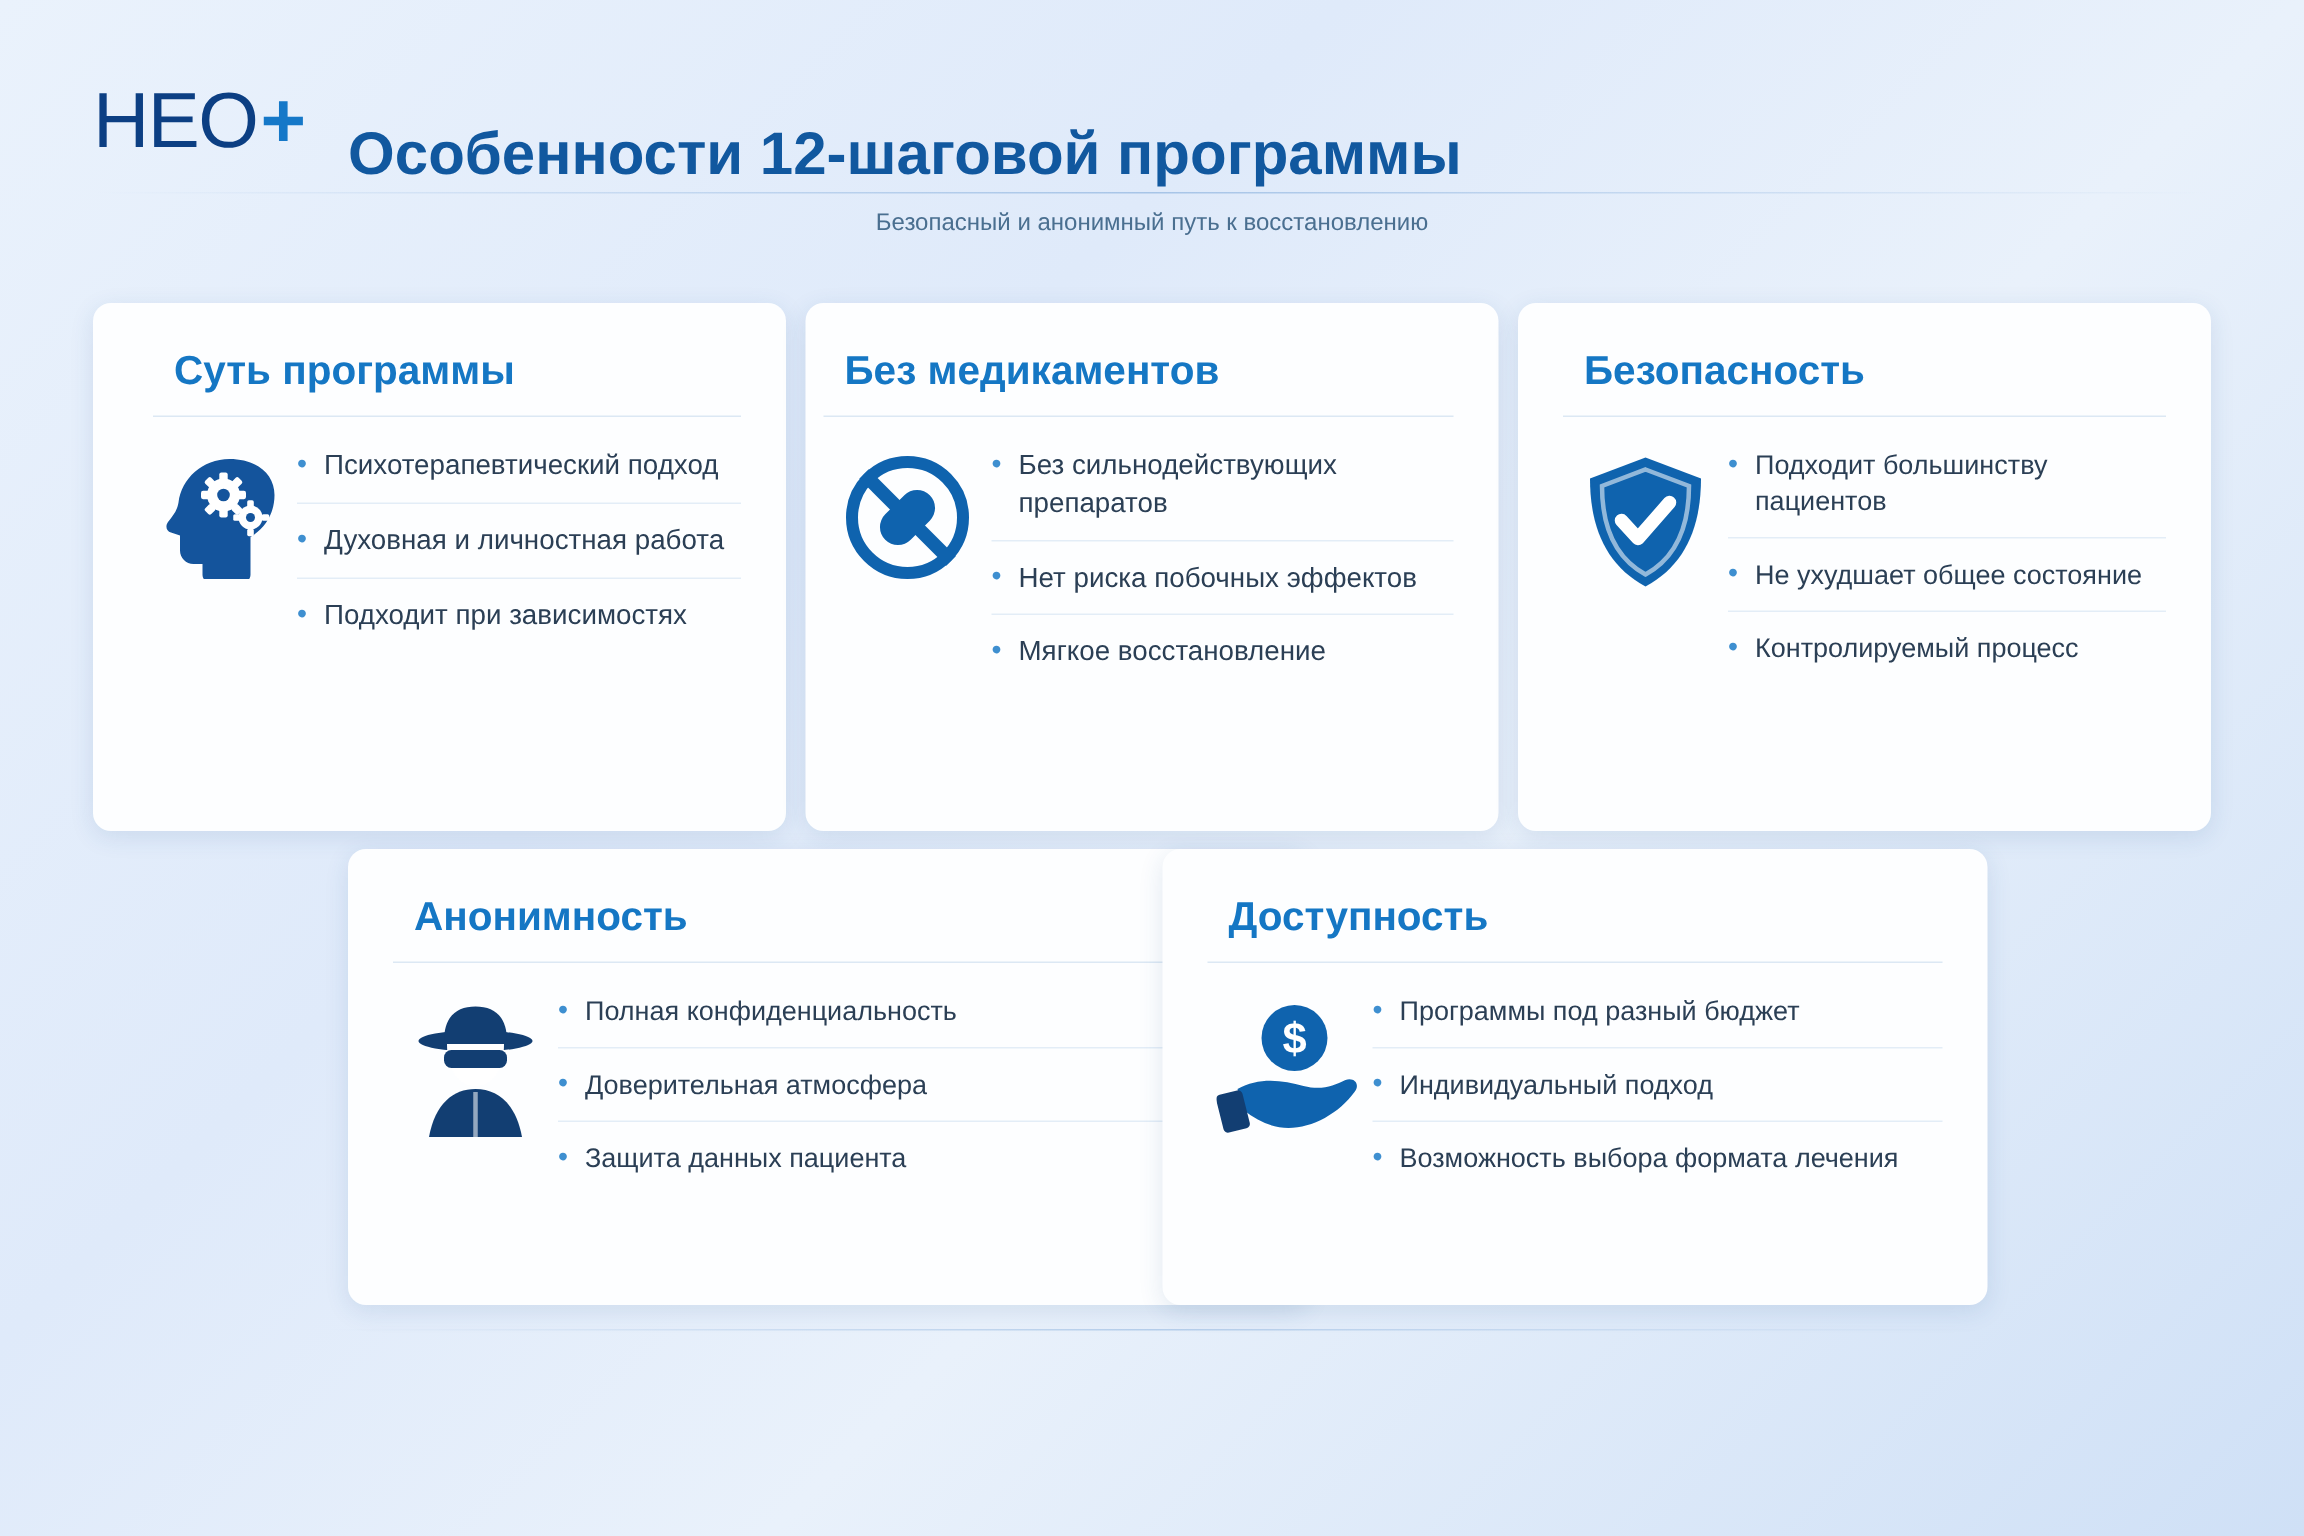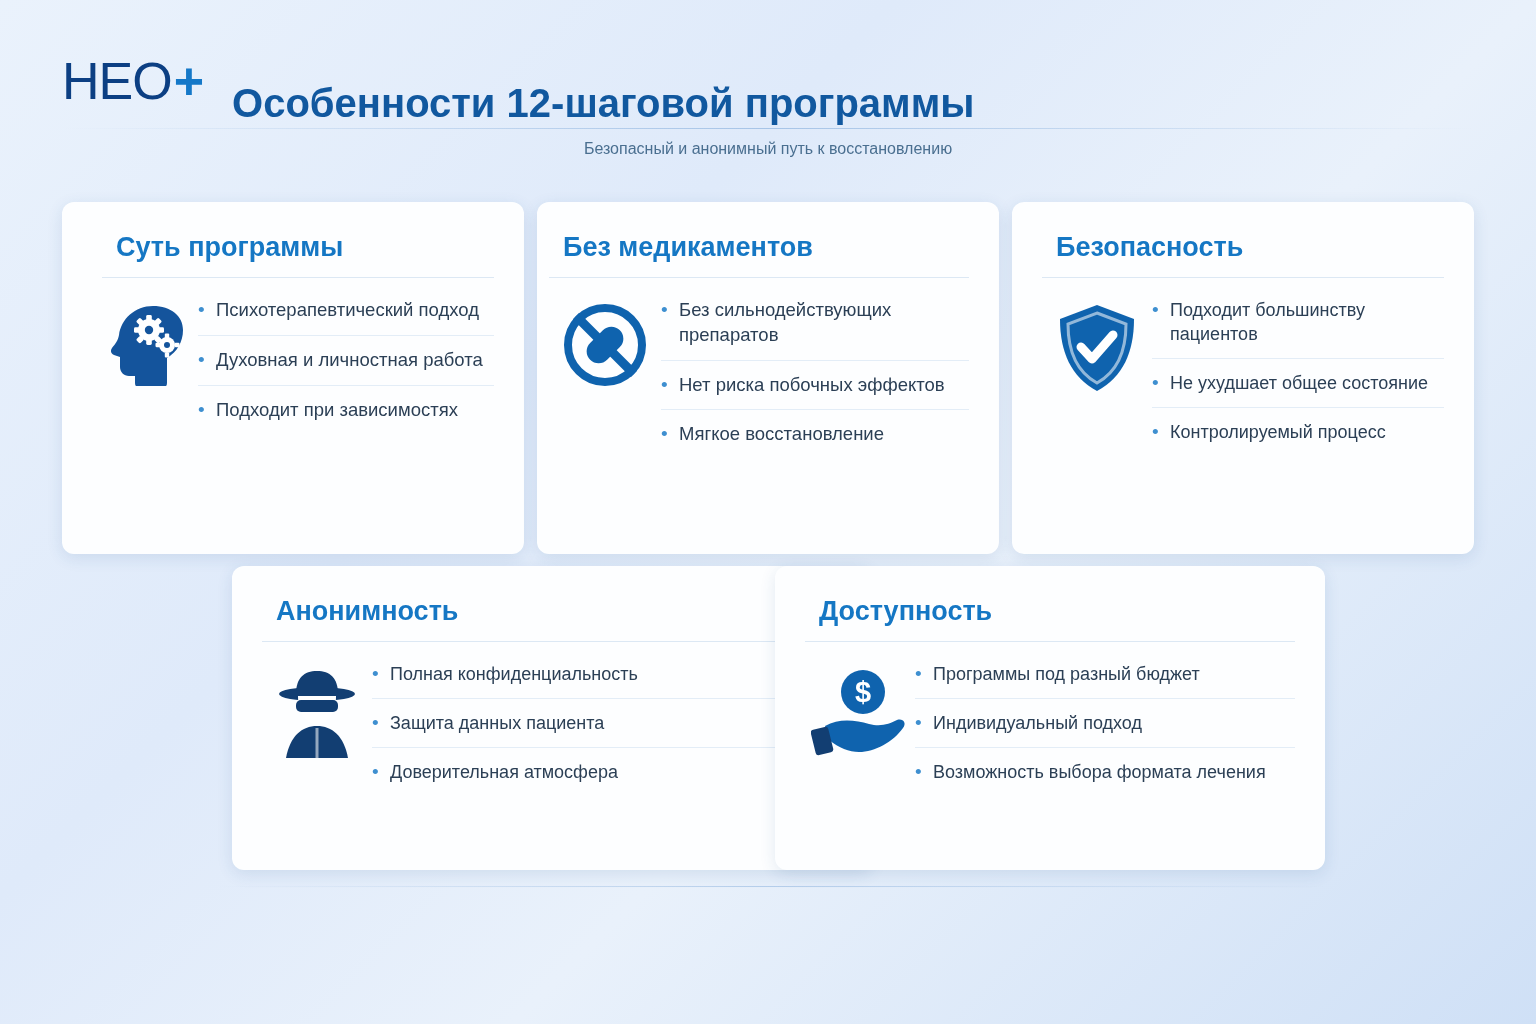--- a/index.html
+++ b/index.html
@@ -270,22 +270,22 @@
           <ellipse cx="49" cy="28" rx="38" ry="7" fill="#123e72"></ellipse>
           <path d="M28 28 C28 12 36 5 49 5 C62 5 70 12 70 28 Z" fill="#123e72"></path>
           <path d="M30 30 C30 48 38 58 49 58 C60 58 68 48 68 30 Z" fill="#ffffff"></path>
           <rect x="28" y="34" width="42" height="12" rx="5" fill="#123e72"></rect>
           <path d="M49 60 C34 60 22 70 18 92 L80 92 C76 70 64 60 49 60 Z" fill="#123e72"></path>
           <path d="M49 62 L49 92" stroke="#ffffff" stroke-width="3" opacity="0.55"></path>
         </svg>
       </div>
       <ul class="bullets">
         <li>Полная конфиденциальность</li>
+        <li>Доверительная атмосфера</li>
         <li>Защита данных пациента</li>
-        <li>Доверительная атмосфера</li>
       </ul>
     </div>
   </div>
 
   <div class="card" id="card-access">
     <div class="card-title">Доступность</div>
     <div class="card-title-rule"></div>
     <div class="card-body">
       <div class="card-icon">
         <svg width="98" height="92" viewBox="0 0 98 92">

